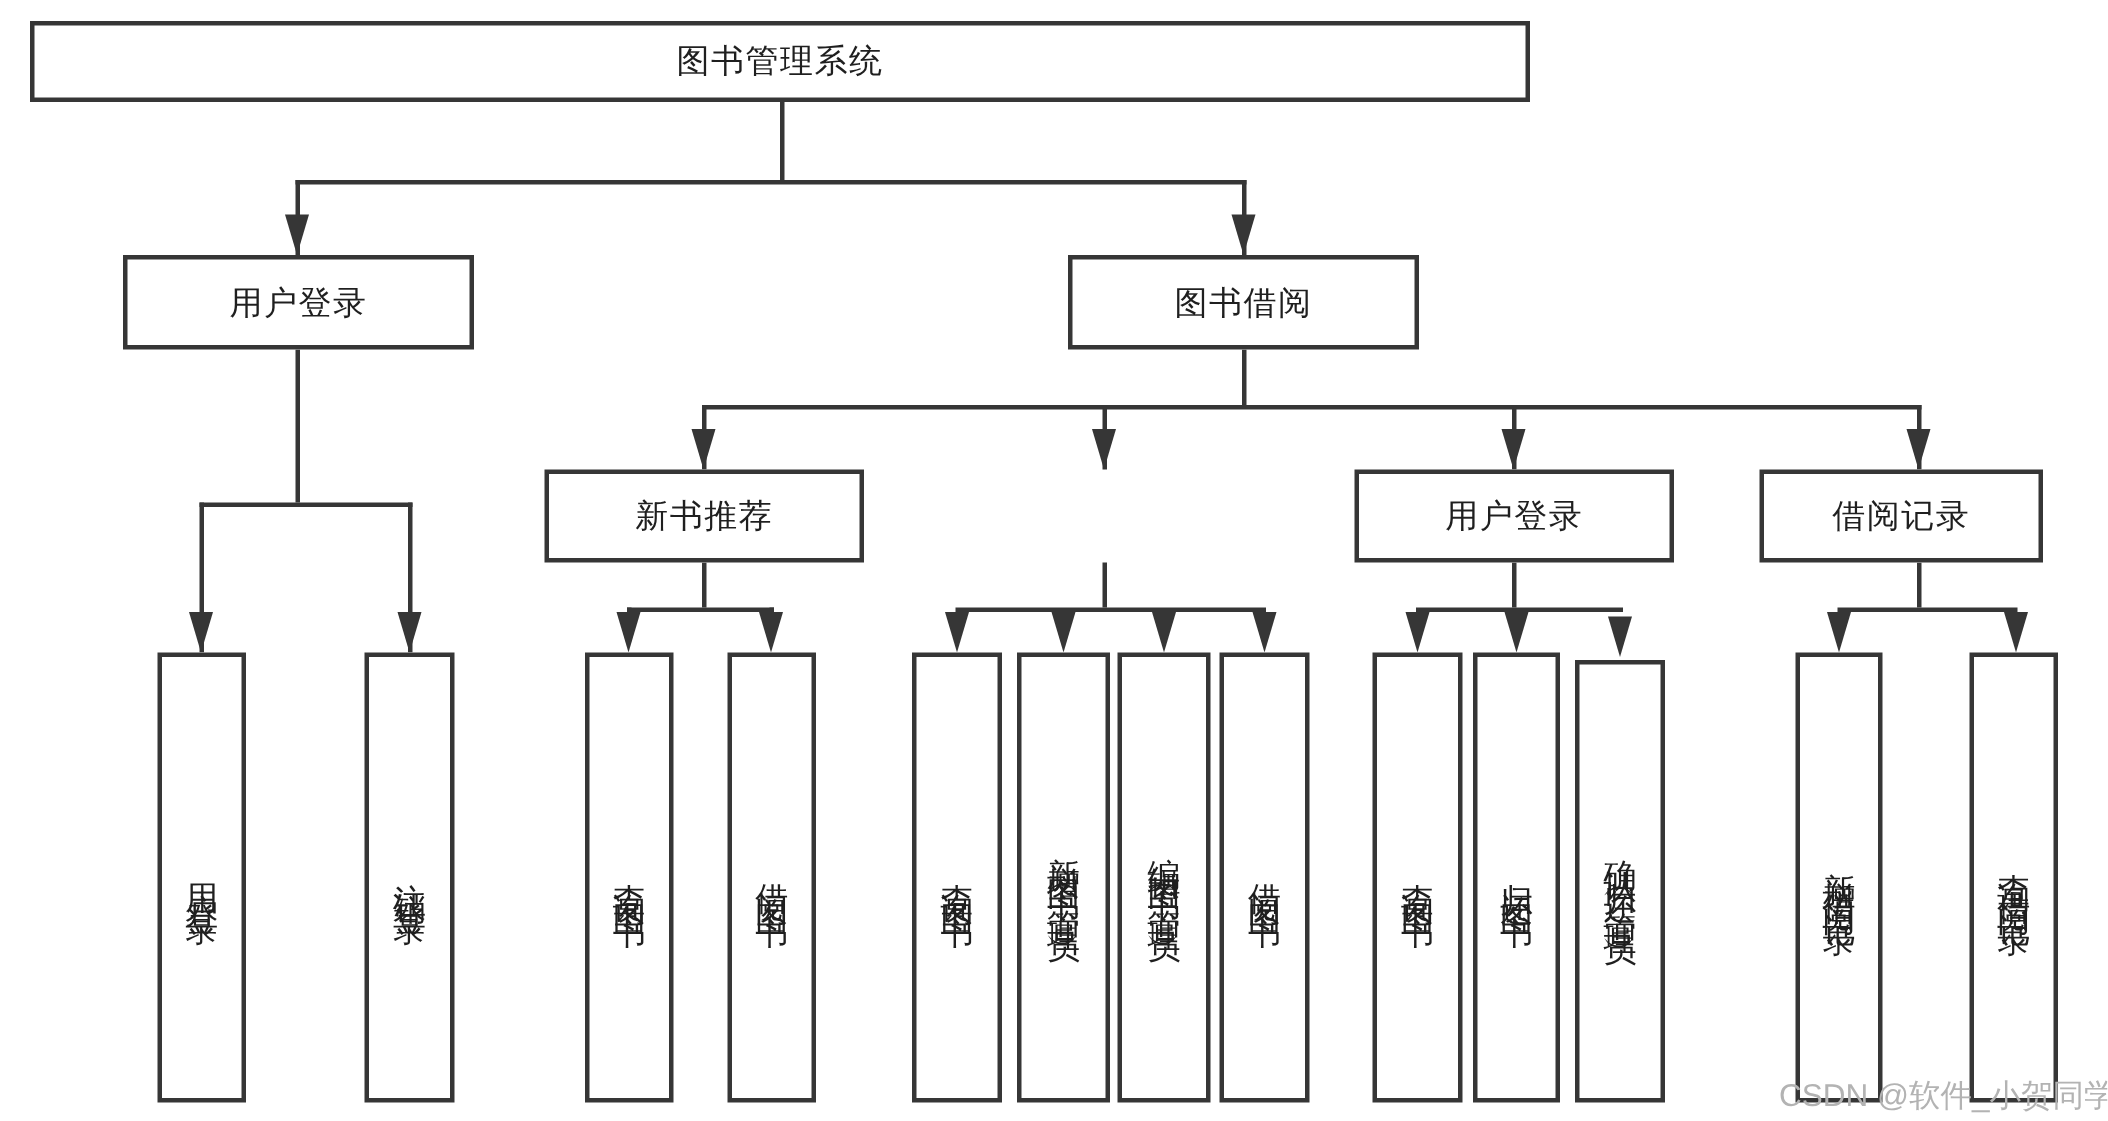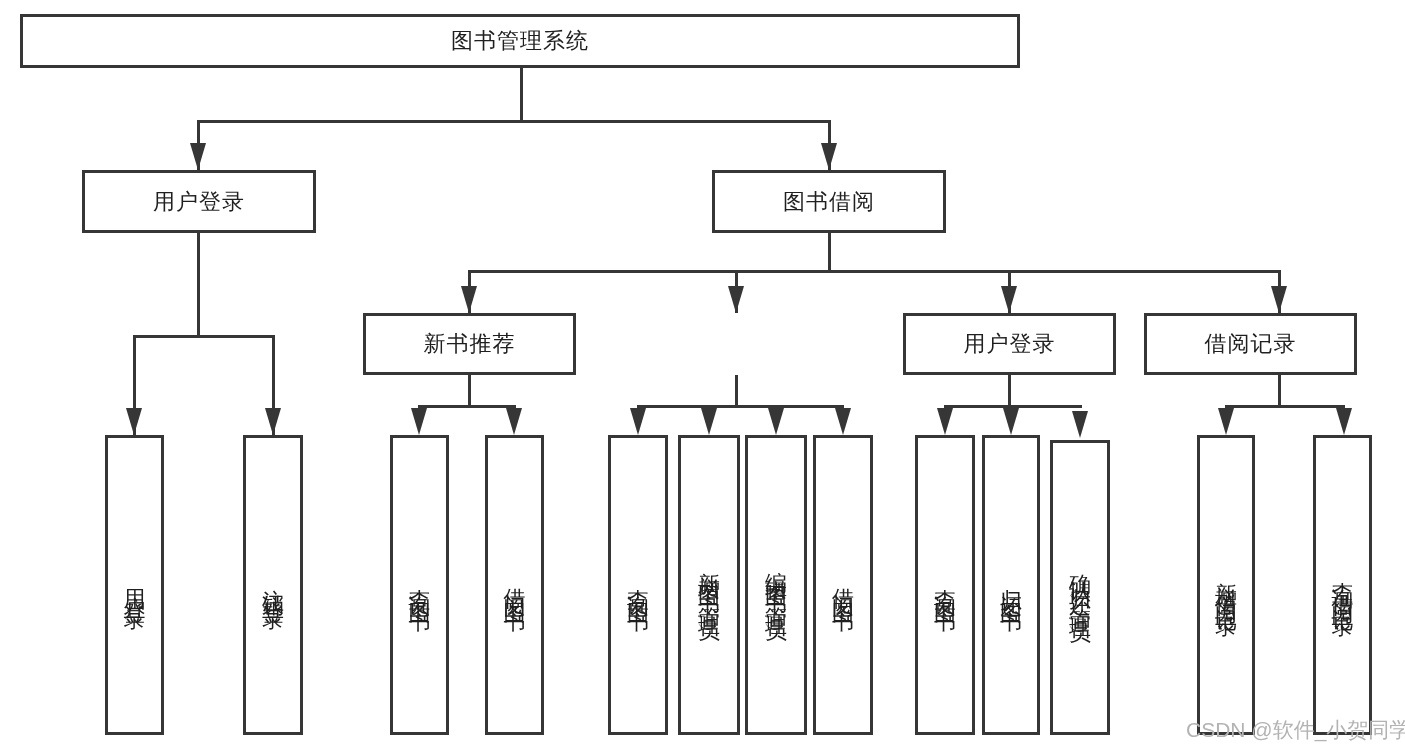--- a/index.html
+++ b/index.html
@@ -108,21 +108,21 @@
   <div class="arrow" style="left:1001px; top:286px;"></div>
   <div class="vline" style="left:1278px; top:270px; height:43px;"></div>
   <div class="arrow" style="left:1271px; top:286px;"></div>
 
   <div class="hbox" style="left:363px; top:313px; width:213px; height:62px;">
     <span>新书推荐</span>
   </div>
   <div class="hbox" style="left:903px; top:313px; width:213px; height:62px;">
     <span>用户登录</span>
   </div>
-  <div class="hbox" style="left:1144px; top:313px; width:213px; height:62px;text-align:right;">
+  <div class="hbox" style="left:1173px; top:313px; width:189px; height:62px;text-align:right;">
     <span>借阅记录</span>
   </div>
 
   <div class="vline" style="left:468px; top:375px; height:30px;"></div>
   <div class="hline" style="left:418px; top:405px; width:98px;"></div>
   <div class="vline" style="left:418px; top:405px; height:8px;"></div>
   <div class="arrow" style="left:411px; top:408px;"></div>
   <div class="vline" style="left:513px; top:405px; height:8px;"></div>
   <div class="arrow" style="left:506px; top:408px;"></div>
 

